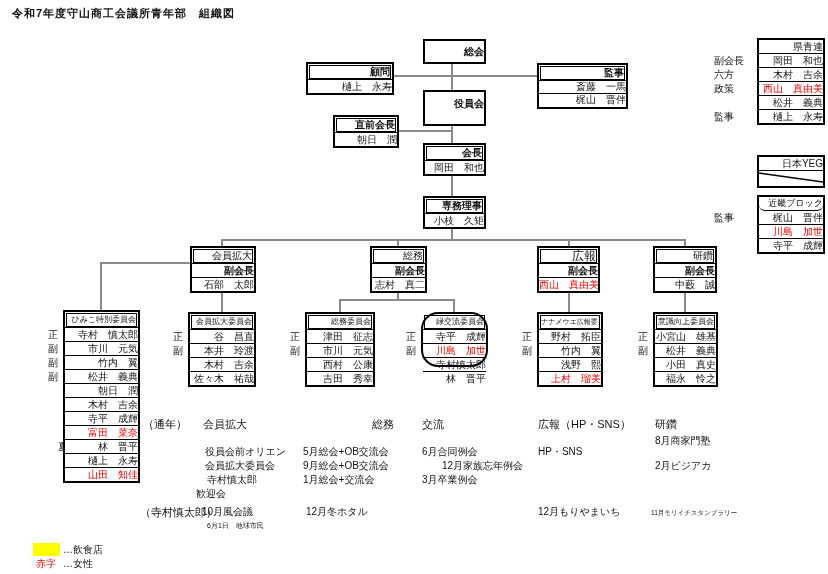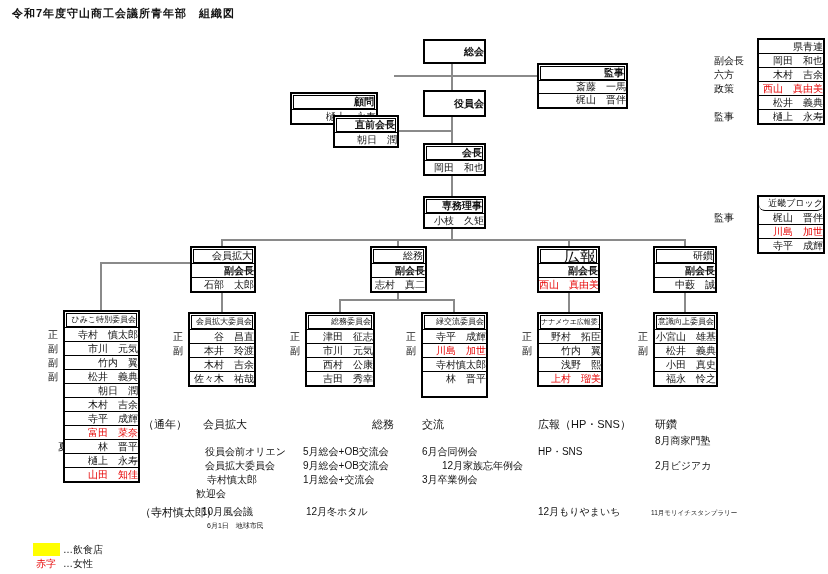--- a/index.html
+++ b/index.html
@@ -53,32 +53,32 @@
   <div class="ln h" style="left:339px;top:299px;width:116px;"></div>
   <div class="ln v" style="left:339px;top:299px;height:14px;"></div>
   <div class="ln v" style="left:453px;top:299px;height:14px;"></div>
   <div class="ln v" style="left:568px;top:291px;height:22px;"></div>
   <div class="ln v" style="left:684px;top:291px;height:22px;"></div>
 
   <div class="tbl" style="left:423px;top:39px;width:63px;height:25px;">
     <div class="single" style="line-height:21px;">総会</div>
   </div>
 
-  <div class="tbl" style="left:290px;top:62px;width:88px;height:33px;margin-top:30px;">
+  <div class="tbl" style="left:306px;top:62px;width:88px;height:33px;">
     <div class="nhdr">顧問</div>
     <div class="row">樋上　永寿</div>
   </div>
 
   <div class="tbl" style="left:537px;top:63px;width:91px;height:46px;">
     <div class="nhdr">監事</div>
     <div class="row h12">斎藤　一馬</div>
     <div class="row h12">梶山　晋伴</div>
   </div>
 
-  <div class="tbl" style="left:423px;top:90px;width:63px;height:27px;">
+  <div class="tbl" style="left:423px;top:90px;width:63px;height:36px;">
     <div class="single" style="line-height:23px;">役員会</div>
   </div>
 
   <div class="tbl" style="left:333px;top:115px;width:66px;height:33px;">
     <div class="nhdr">直前会長</div>
     <div class="row">朝日　潤</div>
   </div>
 
   <div class="tbl" style="left:423px;top:143px;width:63px;height:33px;">
     <div class="nhdr">会長</div>
@@ -97,41 +97,49 @@
 
   <div class="tbl" style="left:757px;top:38px;width:68px;height:87px;">
     <div class="fhdr">県青連</div>
     <div class="row nb">岡田　和也</div>
     <div class="row">木村　吉余</div>
     <div class="row red">西山　真由美</div>
     <div class="row">松井　義典</div>
     <div class="row">樋上　永寿</div>
   </div>
 
+  <div class="tbl" style="left:757px;top:155px;width:68px;height:33px;">
+    <div class="fhdr">日本YEG</div>
+    <div class="row nb" style="padding:0;">
+      <svg width="64" height="13" style="display:block;">
+          <line x1="0" y1="2" x2="64" y2="11" stroke="#000" stroke-width="1.5"></line>
+        </svg>
+    </div>
+  </div>
 
   <div class="sidelabel rlab" style="left:714px;top:211px;">監事</div>
   <div class="tbl" style="left:757px;top:195px;width:68px;height:59px;">
     <div class="fhdr" style="font-size:9px;border-radius:6px;">近畿ブロック</div>
     <div class="row nb">梶山　晋伴</div>
     <div class="row red">川島　加世</div>
     <div class="row">寺平　成輝</div>
   </div>
 
   <div class="tbl" style="left:190px;top:246px;width:66px;height:47px;">
     <div class="nhdr light" style="font-size:10px;">会員拡大</div>
     <div class="row" style="font-weight:bold;">副会長</div>
     <div class="row">石部　太郎</div>
   </div>
   <div class="tbl" style="left:370px;top:246px;width:57px;height:47px;">
     <div class="nhdr light" style="font-size:10px;">総務</div>
     <div class="row" style="font-weight:bold;">副会長</div>
     <div class="row">志村　真二</div>
   </div>
   <div class="tbl" style="left:537px;top:246px;width:63px;height:47px;">
-    <div class="nhdr light" style="font-size:16px;">広報</div>
+    <div class="nhdr light" style="font-size:12px;">広報</div>
     <div class="row" style="font-weight:bold;">副会長</div>
     <div class="row red">西山　真由美</div>
   </div>
   <div class="tbl" style="left:653px;top:246px;width:64px;height:47px;">
     <div class="nhdr light" style="font-size:10px;">研鑽</div>
     <div class="row" style="font-weight:bold;">副会長</div>
     <div class="row">中藪　誠</div>
   </div>
 
   <div class="sidelabel" style="left:48px;top:328px;">正</div>
@@ -169,21 +177,21 @@
   <div class="tbl" style="left:305px;top:312px;width:70px;height:75px;">
     <div class="nhdr light">総務委員会</div>
     <div class="row">津田　征志</div>
     <div class="row">市川　元気</div>
     <div class="row">西村　公康</div>
     <div class="row">吉田　秀幸</div>
   </div>
 
   <div class="sidelabel" style="left:406px;top:330px;">正</div>
   <div class="sidelabel" style="left:406px;top:344px;">副</div>
-  <div class="tbl" style="left:421px;top:312px;width:67px;height:86px;">
+  <div class="tbl" style="left:421px;top:312px;width:67px;height:55px;border-radius:17px;">
     <div class="nhdr light">緑交流委員会</div>
     <div class="row">寺平　成輝</div>
     <div class="row red">川島　加世</div>
     <div class="row">寺村慎太郎</div>
     <div class="row">林　晋平</div>
   </div>
 
   <div class="sidelabel" style="left:522px;top:330px;">正</div>
   <div class="sidelabel" style="left:522px;top:344px;">副</div>
   <div class="tbl" style="left:537px;top:312px;width:66px;height:75px;">

